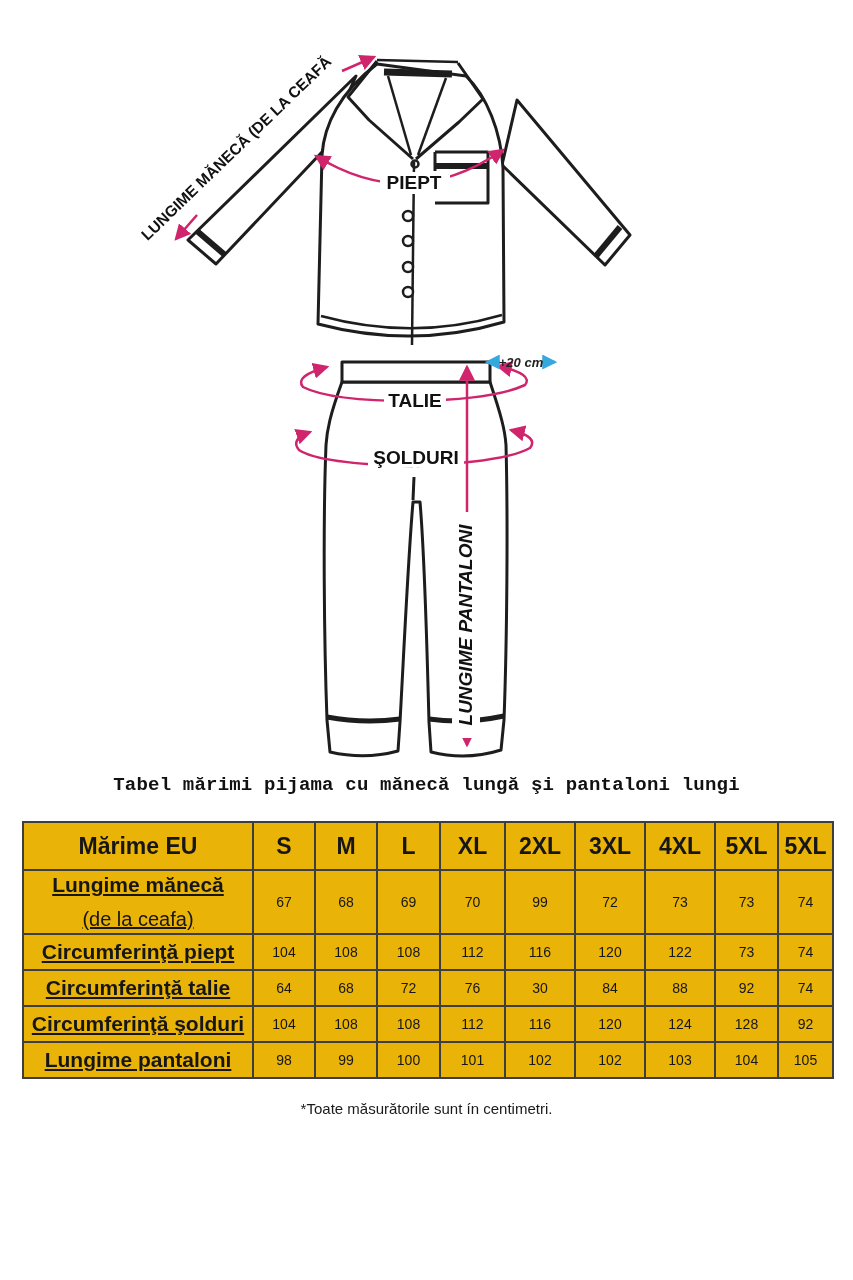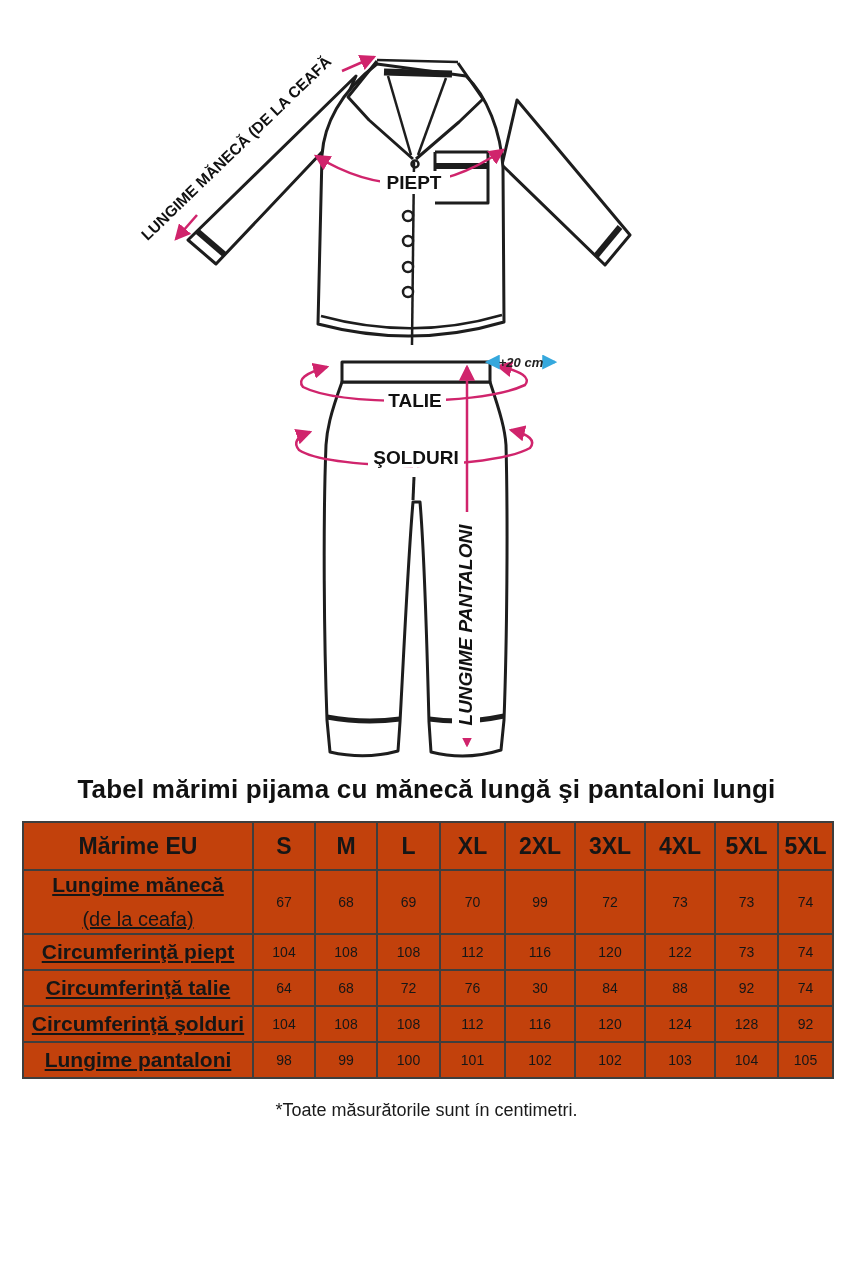--- a/index.html
+++ b/index.html
@@ -3,41 +3,41 @@
 <meta charset="utf-8">
 <style>
   html,body{margin:0;padding:0;background:#ffffff;}
   .page{
     position:relative;width:853px;height:1280px;background:#ffffff;overflow:hidden;
     font-family:"Liberation Sans", sans-serif;color:#161616;
   }
   .diagram-wrap{position:absolute;left:0;top:0;width:853px;height:772px;}
   .page-title{
     position:absolute;left:0;top:774px;width:853px;text-align:center;
-    font-size:26px;font-weight:bold;letter-spacing:0.2px;color:#111;
+    font-size:19px;font-weight:bold;letter-spacing:0.2px;color:#111;font-family:Liberation Mono, monospace;
   }
   table.size-table{
     position:absolute;left:22px;top:821px;width:810px;
-    border-collapse:collapse;table-layout:fixed;background:#c2410c;
+    border-collapse:collapse;table-layout:fixed;background:#eab308;
   }
   table.size-table th, table.size-table td{
     border:2px solid #3e3e3e;text-align:center;vertical-align:middle;
     padding:0 2px;color:#161616;overflow:hidden;
   }
   table.size-table th{font-size:23px;font-weight:bold;height:46px;}
   td.rowlabel{
     text-align:left;padding-left:8px;font-size:21px;font-weight:bold;line-height:1.15;text-decoration:underline;
   }
   td.rowlabel .sub{display:block;font-weight:normal;font-size:20px;margin-top:11px;}
   td.val{font-size:14px;font-weight:normal;}
   tr.row-tall td{height:62px;}
   tr.row-std td{height:34px;}
   .footnote{
     position:absolute;left:0;top:1100px;width:853px;text-align:center;
-    font-size:18px;color:#1a1a1a;
+    font-size:15px;color:#1a1a1a;
   }
 </style>
 </head>
 <body>
 
 <div class="page">
 
   <div class="diagram-wrap">
     <svg width="853" height="772" viewBox="0 0 853 772" xmlns="http://www.w3.org/2000/svg">
       <defs>

